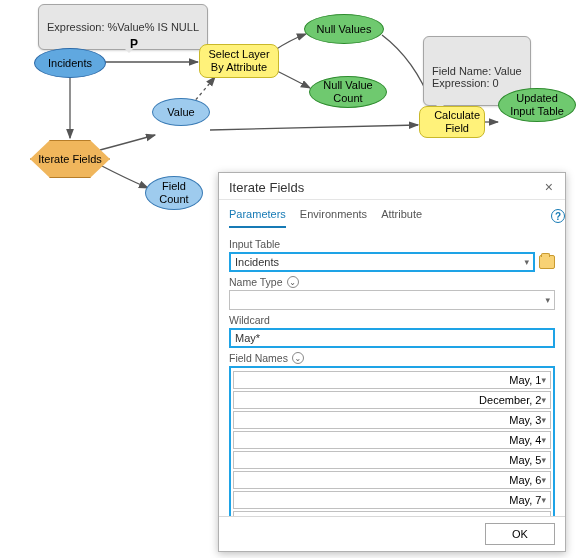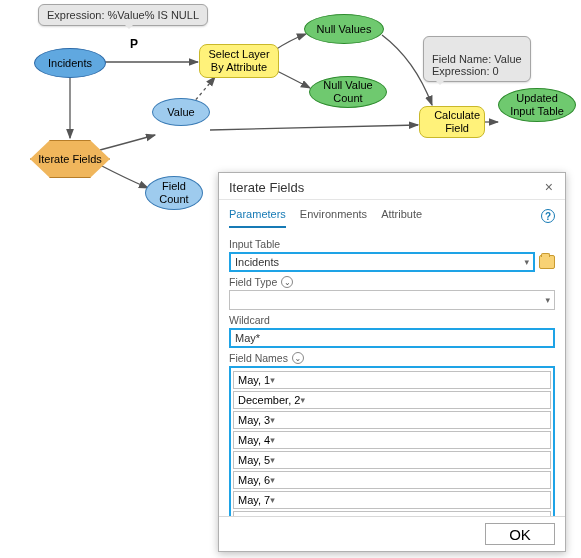--- a/index.html
+++ b/index.html
@@ -32,21 +32,21 @@
     background: #f0b65c;
     border: 1px solid #b77d28;
     clip-path: polygon(25% 0%, 75% 0%, 100% 50%, 75% 100%, 25% 100%, 0% 50%);
     color: #000;
   }
   .callout {
     position: absolute;
     background: #e6e6e6;
     border: 1px solid #a5a5a5;
     border-radius: 6px;
-    padding: 4px 8px;
+    padding: 16px 8px;
     font-size: 11px;
     color: #333;
     box-shadow: 0 1px 2px rgba(0,0,0,0.15);
   }
   .callout::after {
     content: "";
     position: absolute;
     width: 0; height: 0;
   }
   .callout.left-tail::after {
@@ -91,21 +91,21 @@
   .dialog-close {
     font-size: 14px;
     color: #666;
     cursor: pointer;
     padding: 0 4px;
   }
   .dialog-tabs {
     display: flex;
     justify-content: space-between;
     align-items: center;
-    padding: 4px 10px 0 10px;
+    padding: 4px 0 0 10px;
     font-size: 11px;
     color: #555;
   }
   .tabs-left { display: flex; gap: 14px; }
   .tab { padding: 4px 0 6px 0; cursor: pointer; }
   .tab.active { color: #167ab5; border-bottom: 2px solid #167ab5; font-weight: 500; }
   .help-icon {
     width: 14px; height: 14px; border: 1.4px solid #167ab5; border-radius: 50%;
     display: flex; align-items: center; justify-content: center;
     color: #167ab5; font-size: 10px; font-weight: bold; cursor: pointer;
@@ -145,31 +145,31 @@
   .folder-icon::before {
     content: ""; position: absolute; top: -3px; left: 1px; width: 7px; height: 3px;
     background: #f8d275; border: 1px solid #c99a2f; border-bottom: none; border-radius: 2px 2px 0 0;
   }
   .names-box {
     margin-top: 2px; border: 2px solid #1ea3e6; padding: 2px;
     display: flex; flex-direction: column;
   }
   .name-row {
     height: 18px; border: 1px solid #c0c0c0; margin: 1px 0;
-    display: flex; align-items: center; justify-content: flex-start;
+    display: flex; align-items: center; justify-content: flex-end;
     padding: 0 4px; font-size: 11px; background: #fff;
   }
   .dialog-footer {
     border-top: 1px solid #d8d8d8;
     padding: 6px 10px;
     display: flex; justify-content: flex-end;
   }
   .ok-btn {
     width: 70px; height: 22px; border: 1px solid #a5a5a5; background: #fff;
-    font-size: 15px; cursor: pointer;
+    font-size: 11px; cursor: pointer;
   }
 </style>
 </head>
 <body>
 
 <div class="canvas">
   <svg class="arrows" width="581" height="200">
     <defs>
       <marker id="ah" markerWidth="8" markerHeight="8" refX="7" refY="3" orient="auto">
         <path d="M0,0 L8,3 L0,6 Z" fill="#555"></path>
@@ -257,21 +257,21 @@
       <div class="field-label">Input Table</div>
       <div class="row">
         <div class="dropdown hl">
           <span>Incidents</span>
           <span class="caret">▾</span>
         </div>
         <div class="folder-icon"></div>
       </div>
 
       <div class="field-label">
-        <span>Field Type</span>
+        <span>Name Type</span>
         <span class="circ">⌄</span>
       </div>
       <div class="row">
         <div class="dropdown">
           <span></span>
           <span class="caret">▾</span>
         </div>
       </div>
 
       <div class="field-label">Wildcard</div>

